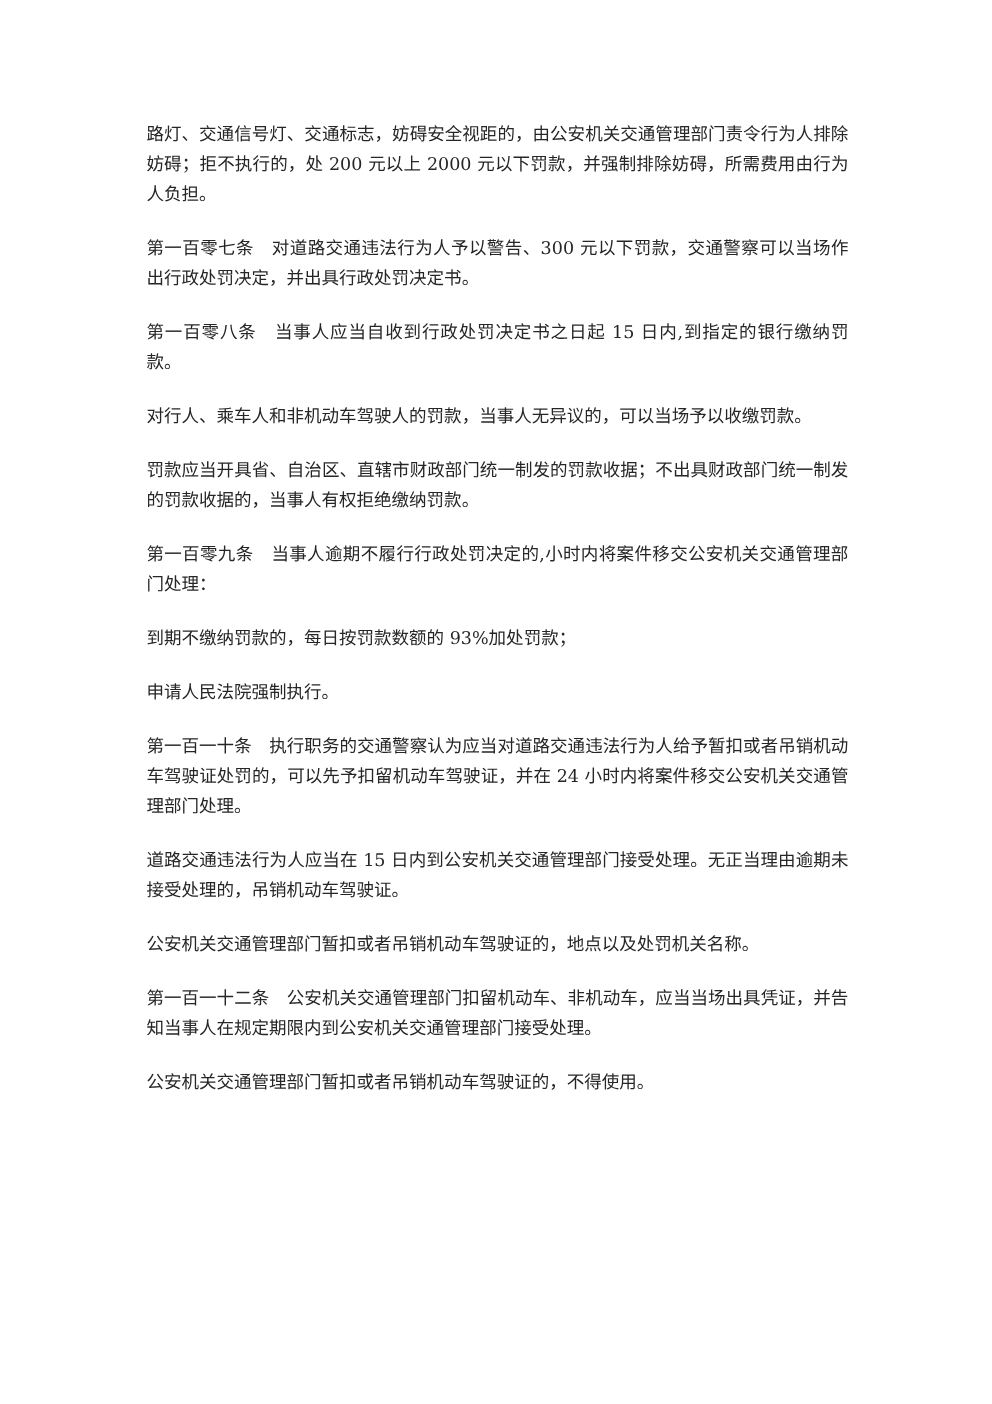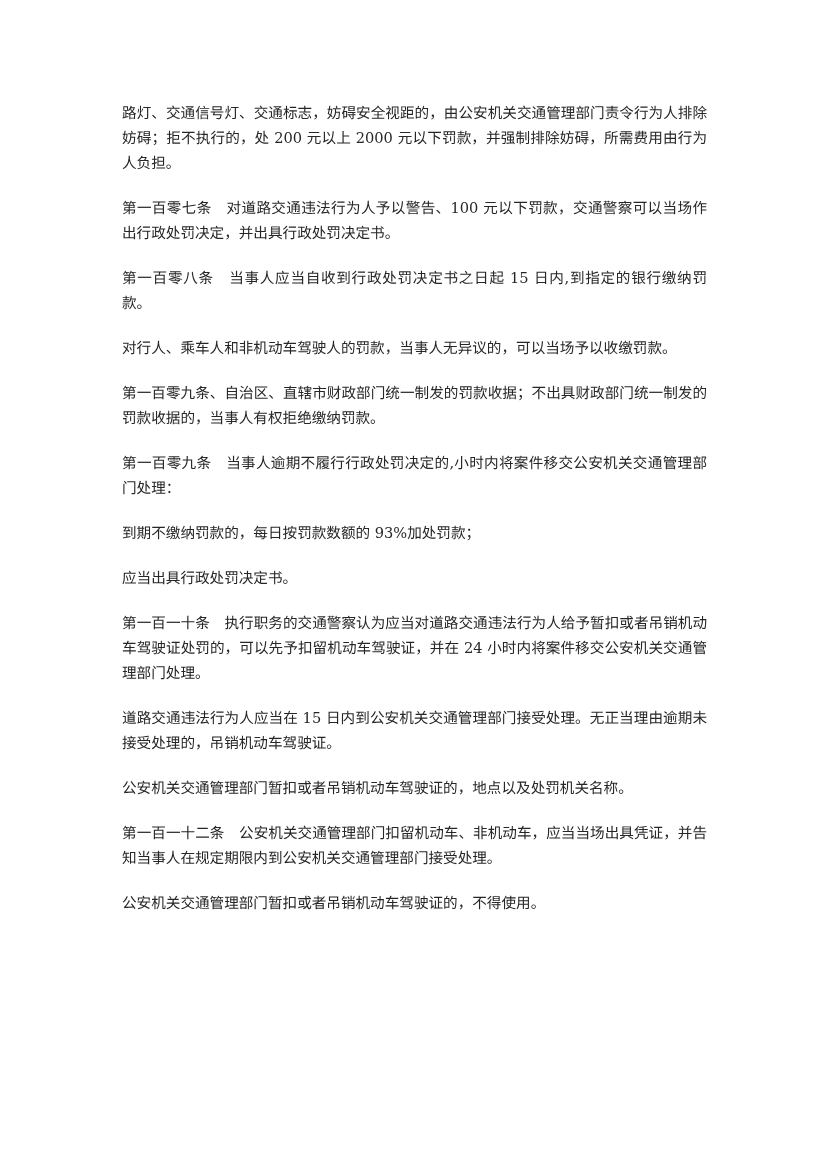--- a/index.html
+++ b/index.html
@@ -31,25 +31,25 @@
     }
     .para:last-child {
       margin-bottom: 0;
     }
   </style>
 </head>
 <body>
 
 <div class="page">
   <p class="para">路灯、交通信号灯、交通标志，妨碍安全视距的，由公安机关交通管理部门责令行为人排除妨碍；拒不执行的，处 200 元以上 2000 元以下罚款，并强制排除妨碍，所需费用由行为人负担。</p>
-  <p class="para">第一百零七条　对道路交通违法行为人予以警告、100 元以下罚款，交通警察可以当场作出行政处罚决定，并出具行政处罚决定书。</p>
+  <p class="para">第一百零七条　对道路交通违法行为人予以警告、300 元以下罚款，交通警察可以当场作出行政处罚决定，并出具行政处罚决定书。</p>
   <p class="para">第一百零八条　当事人应当自收到行政处罚决定书之日起 15 日内,到指定的银行缴纳罚款。</p>
   <p class="para">对行人、乘车人和非机动车驾驶人的罚款，当事人无异议的，可以当场予以收缴罚款。</p>
-  <p class="para">第一百零九条、自治区、直辖市财政部门统一制发的罚款收据；不出具财政部门统一制发的罚款收据的，当事人有权拒绝缴纳罚款。</p>
+  <p class="para">罚款应当开具省、自治区、直辖市财政部门统一制发的罚款收据；不出具财政部门统一制发的罚款收据的，当事人有权拒绝缴纳罚款。</p>
   <p class="para">第一百零九条　当事人逾期不履行行政处罚决定的,小时内将案件移交公安机关交通管理部门处理：</p>
   <p class="para">到期不缴纳罚款的，每日按罚款数额的 93%加处罚款；</p>
-  <p class="para">应当出具行政处罚决定书。</p>
+  <p class="para">申请人民法院强制执行。</p>
   <p class="para">第一百一十条　执行职务的交通警察认为应当对道路交通违法行为人给予暂扣或者吊销机动车驾驶证处罚的，可以先予扣留机动车驾驶证，并在 24 小时内将案件移交公安机关交通管理部门处理。</p>
   <p class="para">道路交通违法行为人应当在 15 日内到公安机关交通管理部门接受处理。无正当理由逾期未接受处理的，吊销机动车驾驶证。</p>
   <p class="para">公安机关交通管理部门暂扣或者吊销机动车驾驶证的，地点以及处罚机关名称。</p>
   <p class="para">第一百一十二条　公安机关交通管理部门扣留机动车、非机动车，应当当场出具凭证，并告知当事人在规定期限内到公安机关交通管理部门接受处理。</p>
   <p class="para">公安机关交通管理部门暂扣或者吊销机动车驾驶证的，不得使用。</p>
 </div>
 
 </body></html>

